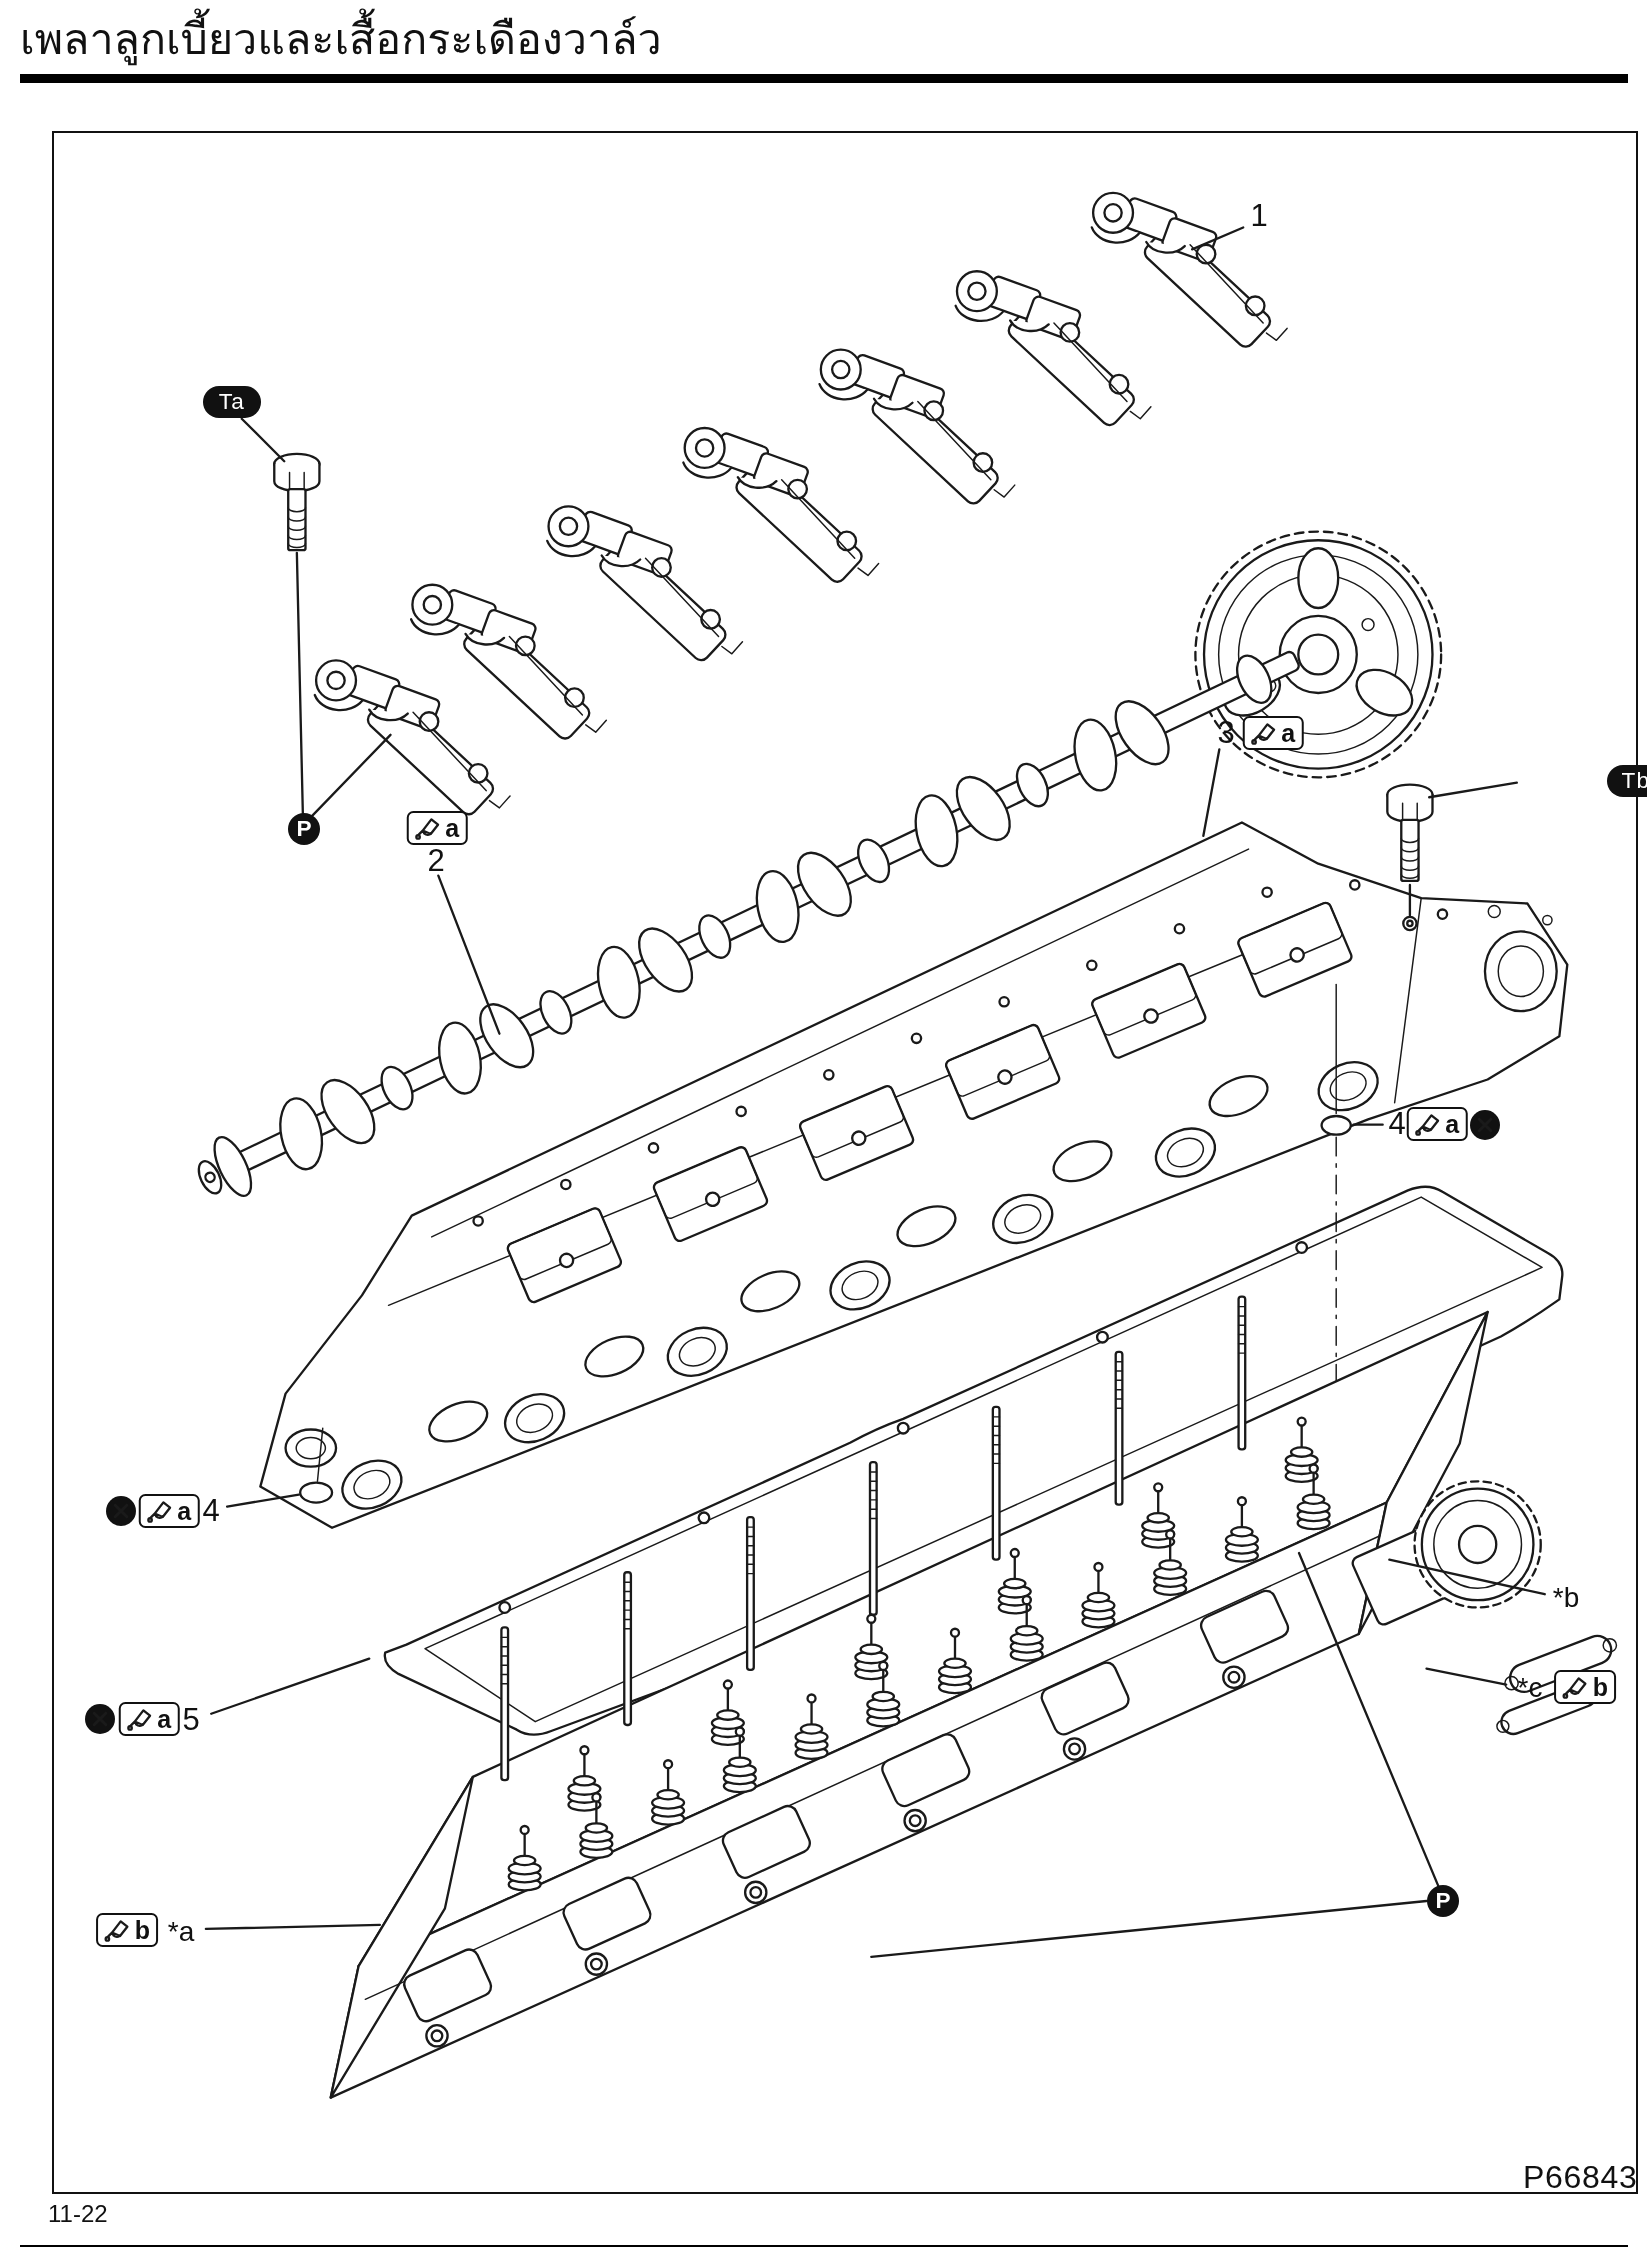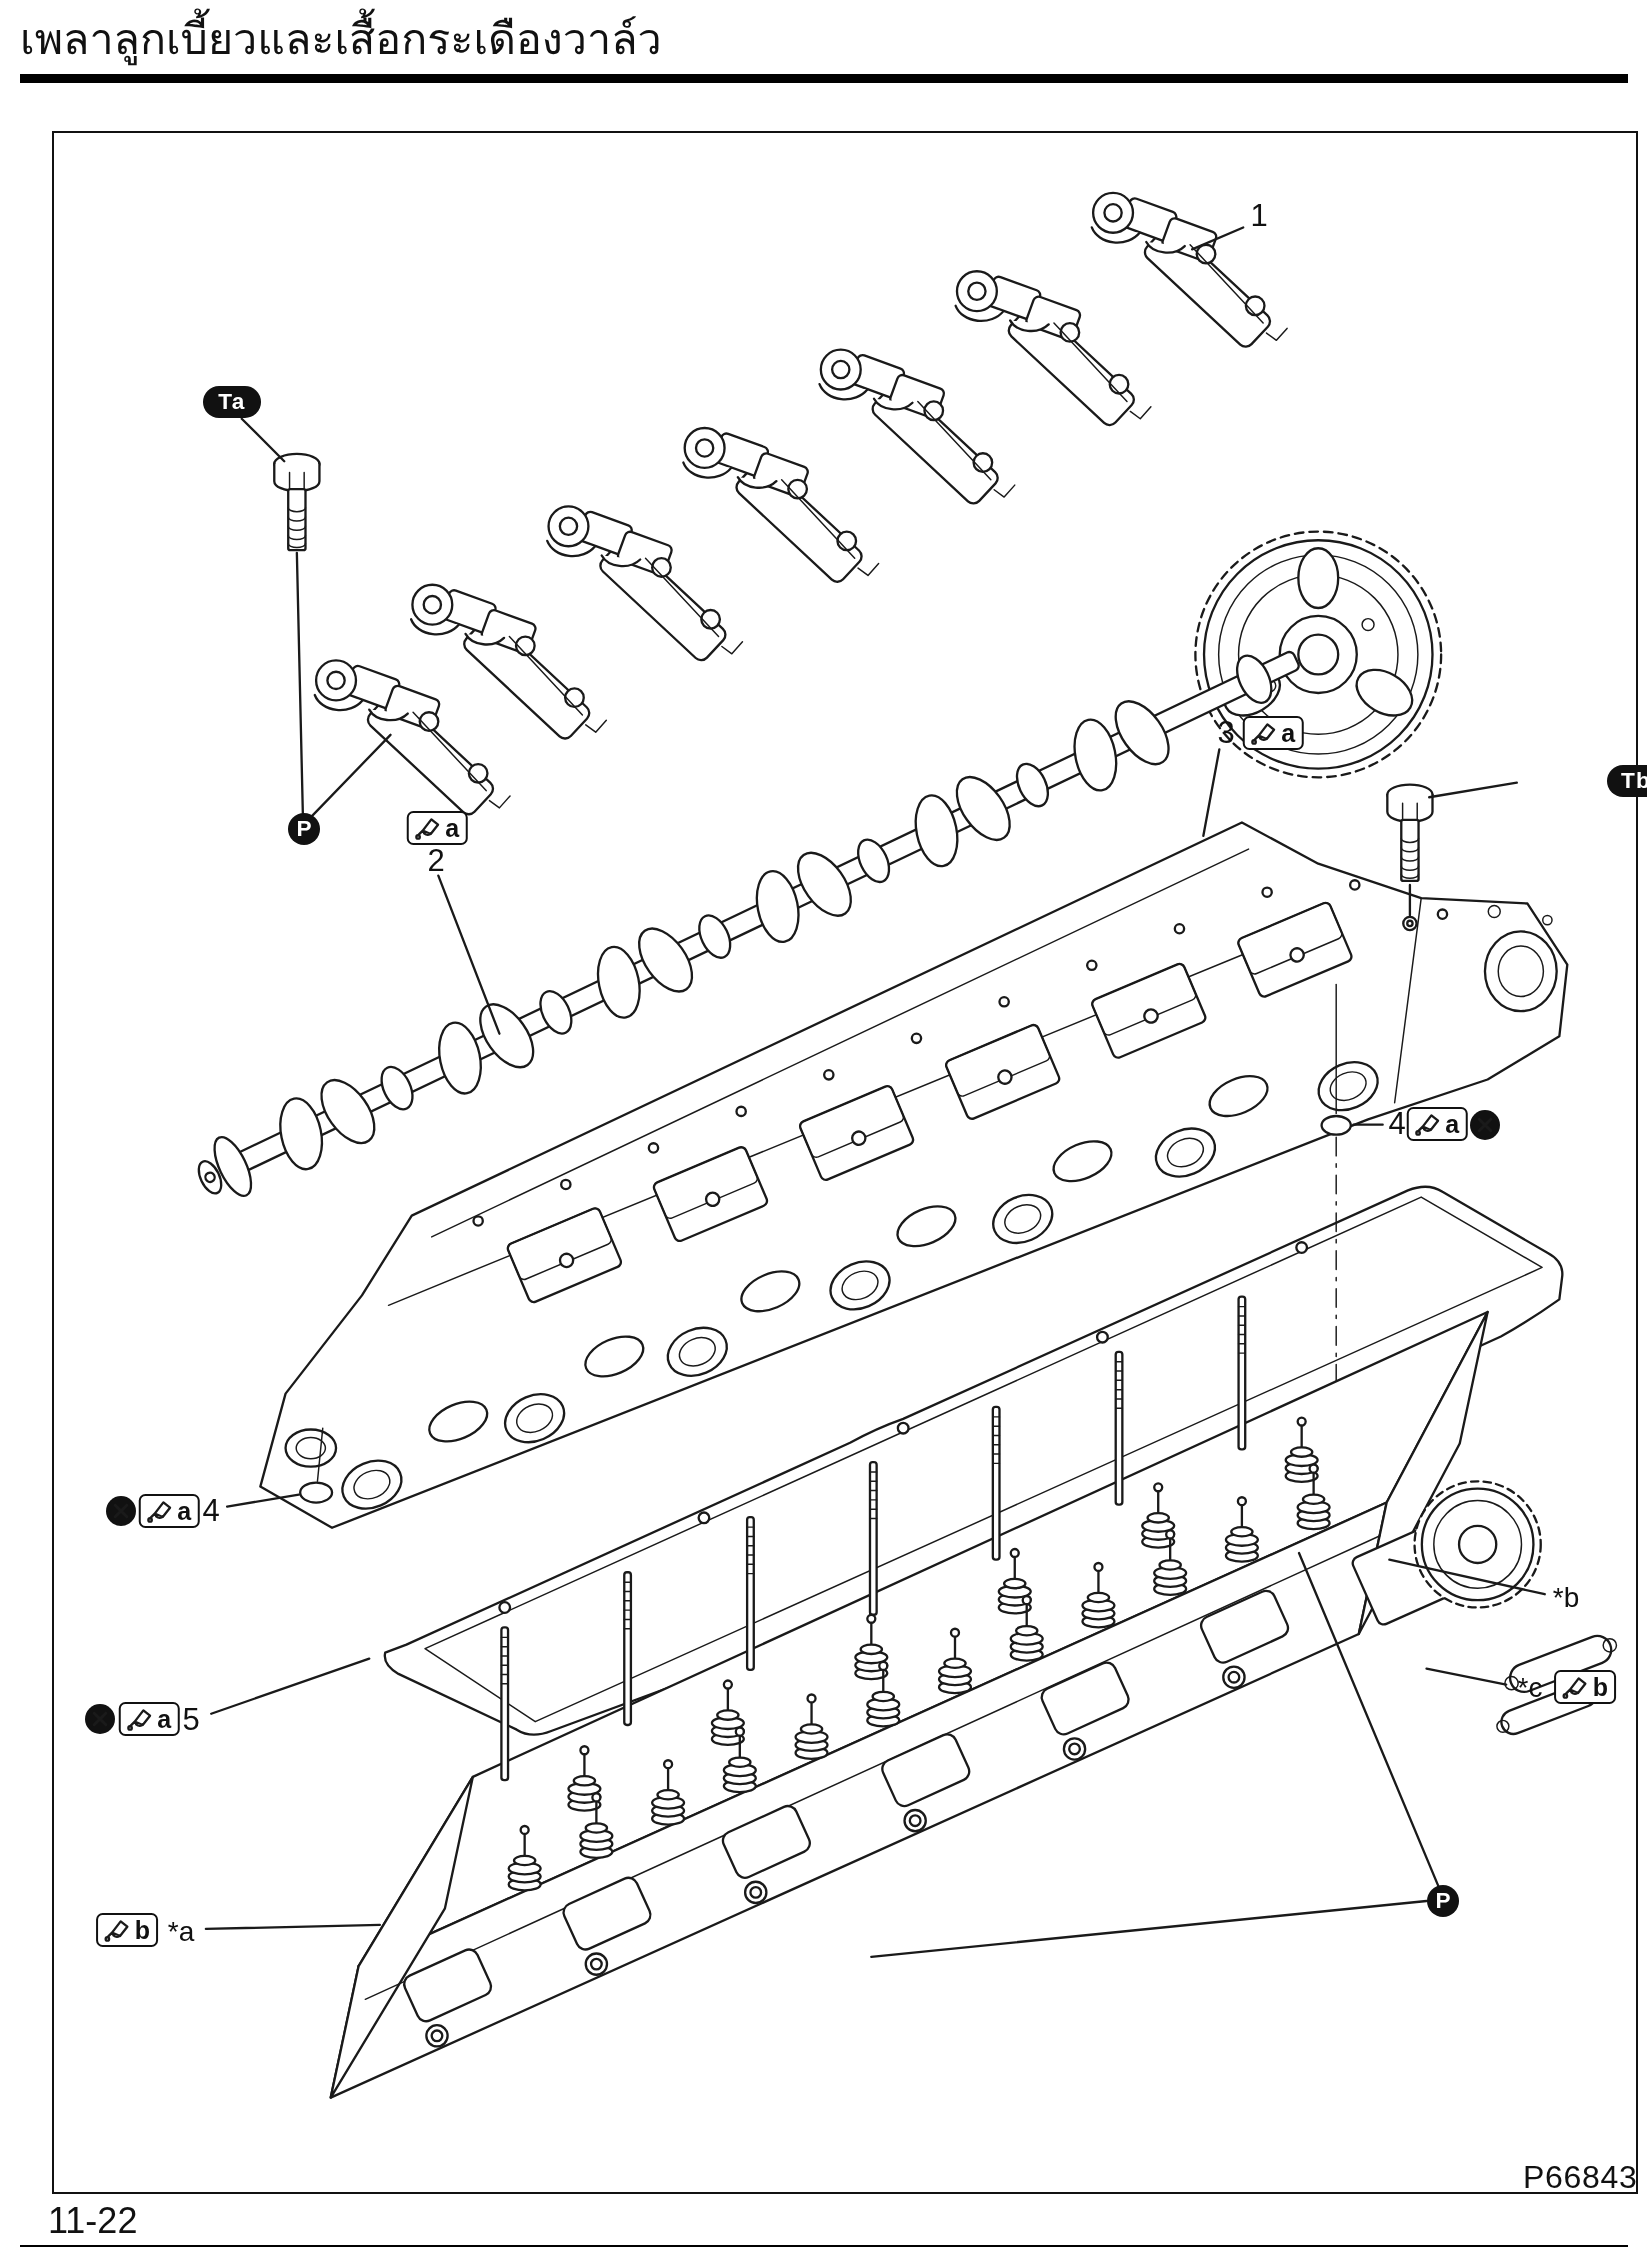--- a/index.html
+++ b/index.html
@@ -4,25 +4,25 @@
 <style>
   html,body{margin:0;padding:0;background:#fff}
   body{width:1647px;height:2250px;position:relative;overflow:hidden;
        font-family:"Liberation Sans","DejaVu Sans",sans-serif;color:#111}
   .abs{position:absolute}
   .ctr{transform:translate(-50%,-50%)}
   .title{left:20px;top:5.3px;font-size:43px;font-weight:normal;white-space:nowrap}
   .titlerule{left:20px;top:74px;width:1608px;height:9.3px;background:#000}
   .frame{left:52px;top:131px;width:1586px;height:2063px;border:2.7px solid #111;box-sizing:border-box}
   .bottomrule{left:20px;top:2245px;width:1608px;height:2px;background:#000}
-  .pageno{left:48px;top:2200px;font-size:36px}
+  .pageno{left:48px;top:2200px;font-size:24px}
   .figcode{left:1523px;top:2159px;font-size:32px;letter-spacing:0.7px}
   .pill{width:58px;height:32px;border-radius:17.3px;background:#111;color:#fff;
         display:flex;align-items:center;justify-content:center;
-        font-size:22.6px;font-weight:bold;letter-spacing:1.3px}
+        font-size:22.6px;font-weight:normal;letter-spacing:1.3px}
   .pbadge{width:32px;height:32px;border-radius:50%;background:#111;color:#fff;
         display:flex;align-items:center;justify-content:center;font-size:22.6px;font-weight:bold}
   .xbadge{width:30px;height:30px;border-radius:50%;background:#111;
         display:flex;align-items:center;justify-content:center}
   .lubebox{height:30px;border:2.7px solid #111;border-radius:6.6px;background:#fff;
         display:flex;align-items:center;justify-content:center;gap:4px;padding:0 6px}
   .lubebox .ltr{font-size:25px;font-weight:bold;line-height:1}
   .callout{font-size:31px}
   .star{font-size:28px;white-space:nowrap}
   .diagram{left:0;top:0}

